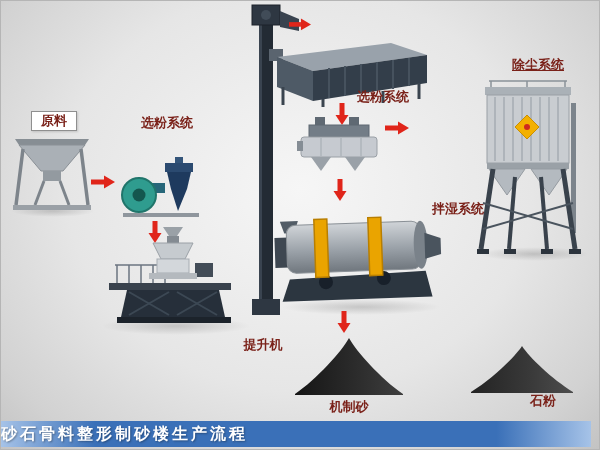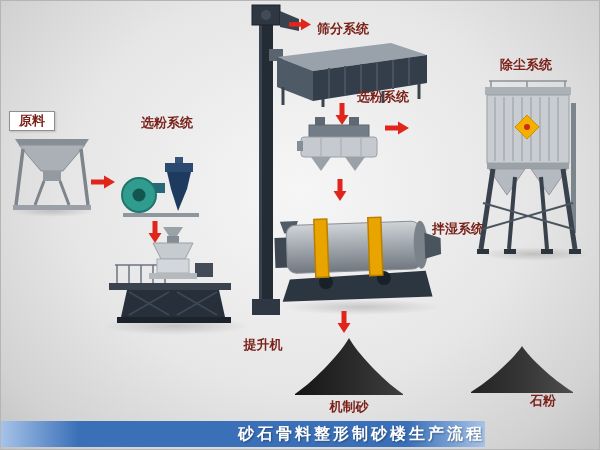--- a/index.html
+++ b/index.html
@@ -20,40 +20,40 @@
   }
   .arrow{position:absolute;}
   .arrow svg rect,.arrow svg polygon{fill:var(--arrow,#e0251a);}
   .machine{position:absolute;}
   .machine svg{display:block;width:100%;height:100%;}
   .shadow{
     position:absolute;border-radius:50%;
     background:radial-gradient(ellipse at center, rgba(0,0,0,0.16) 0%, rgba(0,0,0,0) 70%);
   }
   .banner{
-    position:absolute;left:0;top:420px;width:484px;height:26px;
+    position:absolute;left:0;top:420px;width:590px;height:26px;
     background:linear-gradient(90deg, var(--banner_edge,#a6c3e8) 0%, var(--banner,#3a70b8) 16%, var(--banner,#3a70b8) 84%, var(--banner_edge,#a6c3e8) 100%);
-    display:flex;align-items:center;justify-content:flex-end;
+    display:flex;align-items:center;justify-content:flex-start;
   }
   .banner span{
     color:var(--banner_text,#ffffff);font-weight:bold;font-size:16px;letter-spacing:3px;
     text-shadow:1px 1px 2px rgba(0,0,0,.35);
   }
 </style>
 </head>
 <body>
 
 <div class="stage">
 
   <div class="shadow" style="left:100px;top:316px;width:150px;height:18px;"></div>
   <div class="shadow" style="left:280px;top:298px;width:160px;height:16px;"></div>
   <div class="shadow" style="left:478px;top:246px;width:110px;height:14px;"></div>
   <div class="shadow" style="left:10px;top:204px;width:84px;height:12px;"></div>
 
-  <div class="boxlbl" style="left:8px;top:110px;">原料</div>
+  <div class="boxlbl" style="left:30px;top:110px;">原料</div>
   <div class="machine" style="left:10px;top:134px;width:82px;height:78px;">
     <svg viewBox="0 0 82 78">
       <polygon points="4,4 78,4 74,10 8,10" fill="#878e94"></polygon>
       <polygon points="8,10 74,10 52,36 30,36" fill="#aab0b6" stroke="#8a9096" stroke-width="1"></polygon>
       <rect x="32" y="36" width="18" height="10" fill="#939aa0"></rect>
       <line x1="12" y1="14" x2="5" y2="70" stroke="#7d848b" stroke-width="3.5"></line>
       <line x1="70" y1="14" x2="77" y2="70" stroke="#7d848b" stroke-width="3.5"></line>
       <line x1="33" y1="46" x2="24" y2="70" stroke="#7d848b" stroke-width="3"></line>
       <line x1="49" y1="46" x2="58" y2="70" stroke="#7d848b" stroke-width="3"></line>
       <rect x="2" y="70" width="78" height="5" fill="#9aa0a6"></rect>
@@ -125,21 +125,20 @@
   </div>
   <div class="lbl" style="left:232px;top:336px;width:60px;">提升机</div>
 
   <div class="arrow" style="left:288px;top:16px;width:22px;height:13px;">
     <svg viewBox="0 0 24 14">
         <rect x="0" y="4.5" width="13" height="5"></rect>
         <polygon points="13,0.5 24,7 13,13.5"></polygon>
       </svg>
   </div>
 
-  <div class="lbl" style="left:306px;top:20px;width:72px;">筛分系统</div>
   <div class="machine" style="left:262px;top:38px;width:172px;height:70px;">
     <svg viewBox="0 0 172 70">
       <rect x="6" y="10" width="14" height="12" fill="#5a646f"></rect>
       <polygon points="14,18 128,4 164,16 50,32" fill="#99a2ab"></polygon>
       <polygon points="14,18 50,32 50,62 14,48" fill="#4e5a66"></polygon>
       <polygon points="50,32 164,16 164,44 50,62" fill="#333e4a"></polygon>
       <line x1="66" y1="29" x2="66" y2="59" stroke="#46525e" stroke-width="2"></line>
       <line x1="82" y1="27" x2="82" y2="57" stroke="#46525e" stroke-width="2"></line>
       <line x1="98" y1="25" x2="98" y2="54" stroke="#46525e" stroke-width="2"></line>
       <line x1="114" y1="23" x2="114" y2="52" stroke="#46525e" stroke-width="2"></line>
@@ -181,21 +180,21 @@
       </svg>
   </div>
 
   <div class="arrow" style="left:332px;top:178px;width:14px;height:22px;">
     <svg viewBox="0 0 14 22">
         <rect x="4.5" y="0" width="5" height="12"></rect>
         <polygon points="0.5,12 7,22 13.5,12"></polygon>
       </svg>
   </div>
 
-  <div class="lbl" style="left:424px;top:200px;width:66px;margin-top:20px;">拌湿系统</div>
+  <div class="lbl" style="left:424px;top:200px;width:66px;">拌湿系统</div>
   <div class="machine" style="left:272px;top:196px;width:170px;height:112px;transform:rotate(-2deg);">
     <svg viewBox="0 0 170 112">
       <defs>
         <linearGradient id="dg" x1="0" y1="0" x2="0" y2="1">
           <stop offset="0" stop-color="#d0d4d8"></stop>
             <stop offset="0.55" stop-color="#9aa1a8"></stop>
             <stop offset="1" stop-color="#70777e"></stop>
         </linearGradient>
       </defs>
       <polygon points="16,80 152,76 158,102 8,102" fill="#2c3640"></polygon>
@@ -225,21 +224,21 @@
           <stop offset="0" stop-color="#151515"></stop>
             <stop offset="0.55" stop-color="#2b2b2b"></stop>
             <stop offset="1" stop-color="#3e3e3e"></stop>
         </linearGradient>
       </defs>
       <path d="M56 3 C 63 16, 88 44, 110 59 L110 60 L2 60 L2 59 C 24 44, 49 16, 56 3 Z" fill="url(#pg1)"></path>
     </svg>
   </div>
   <div class="lbl" style="left:316px;top:398px;width:64px;">机制砂</div>
 
-  <div class="lbl" style="left:492px;top:56px;width:66px;">除尘系统</div>
+  <div class="lbl" style="left:504px;top:56px;width:66px;text-decoration:underline;">除尘系统</div>
   <div class="machine" style="left:476px;top:78px;width:112px;height:180px;">
     <svg viewBox="0 0 112 180">
       <line x1="12" y1="2" x2="90" y2="2" stroke="#8a9298" stroke-width="1.5"></line>
       <line x1="14" y1="2" x2="14" y2="8" stroke="#8a9298" stroke-width="1.5"></line>
       <line x1="50" y1="2" x2="50" y2="8" stroke="#8a9298" stroke-width="1.5"></line>
       <line x1="88" y1="2" x2="88" y2="8" stroke="#8a9298" stroke-width="1.5"></line>
       <rect x="8" y="8" width="86" height="8" fill="#aab1b7"></rect>
       <rect x="10" y="16" width="82" height="68" fill="#c9cdd1" stroke="#9aa0a6" stroke-width="1"></rect>
       <line x1="18" y1="18" x2="18" y2="82" stroke="#aeb4ba" stroke-width="2"></line>
       <line x1="27" y1="18" x2="27" y2="82" stroke="#aeb4ba" stroke-width="2"></line>

